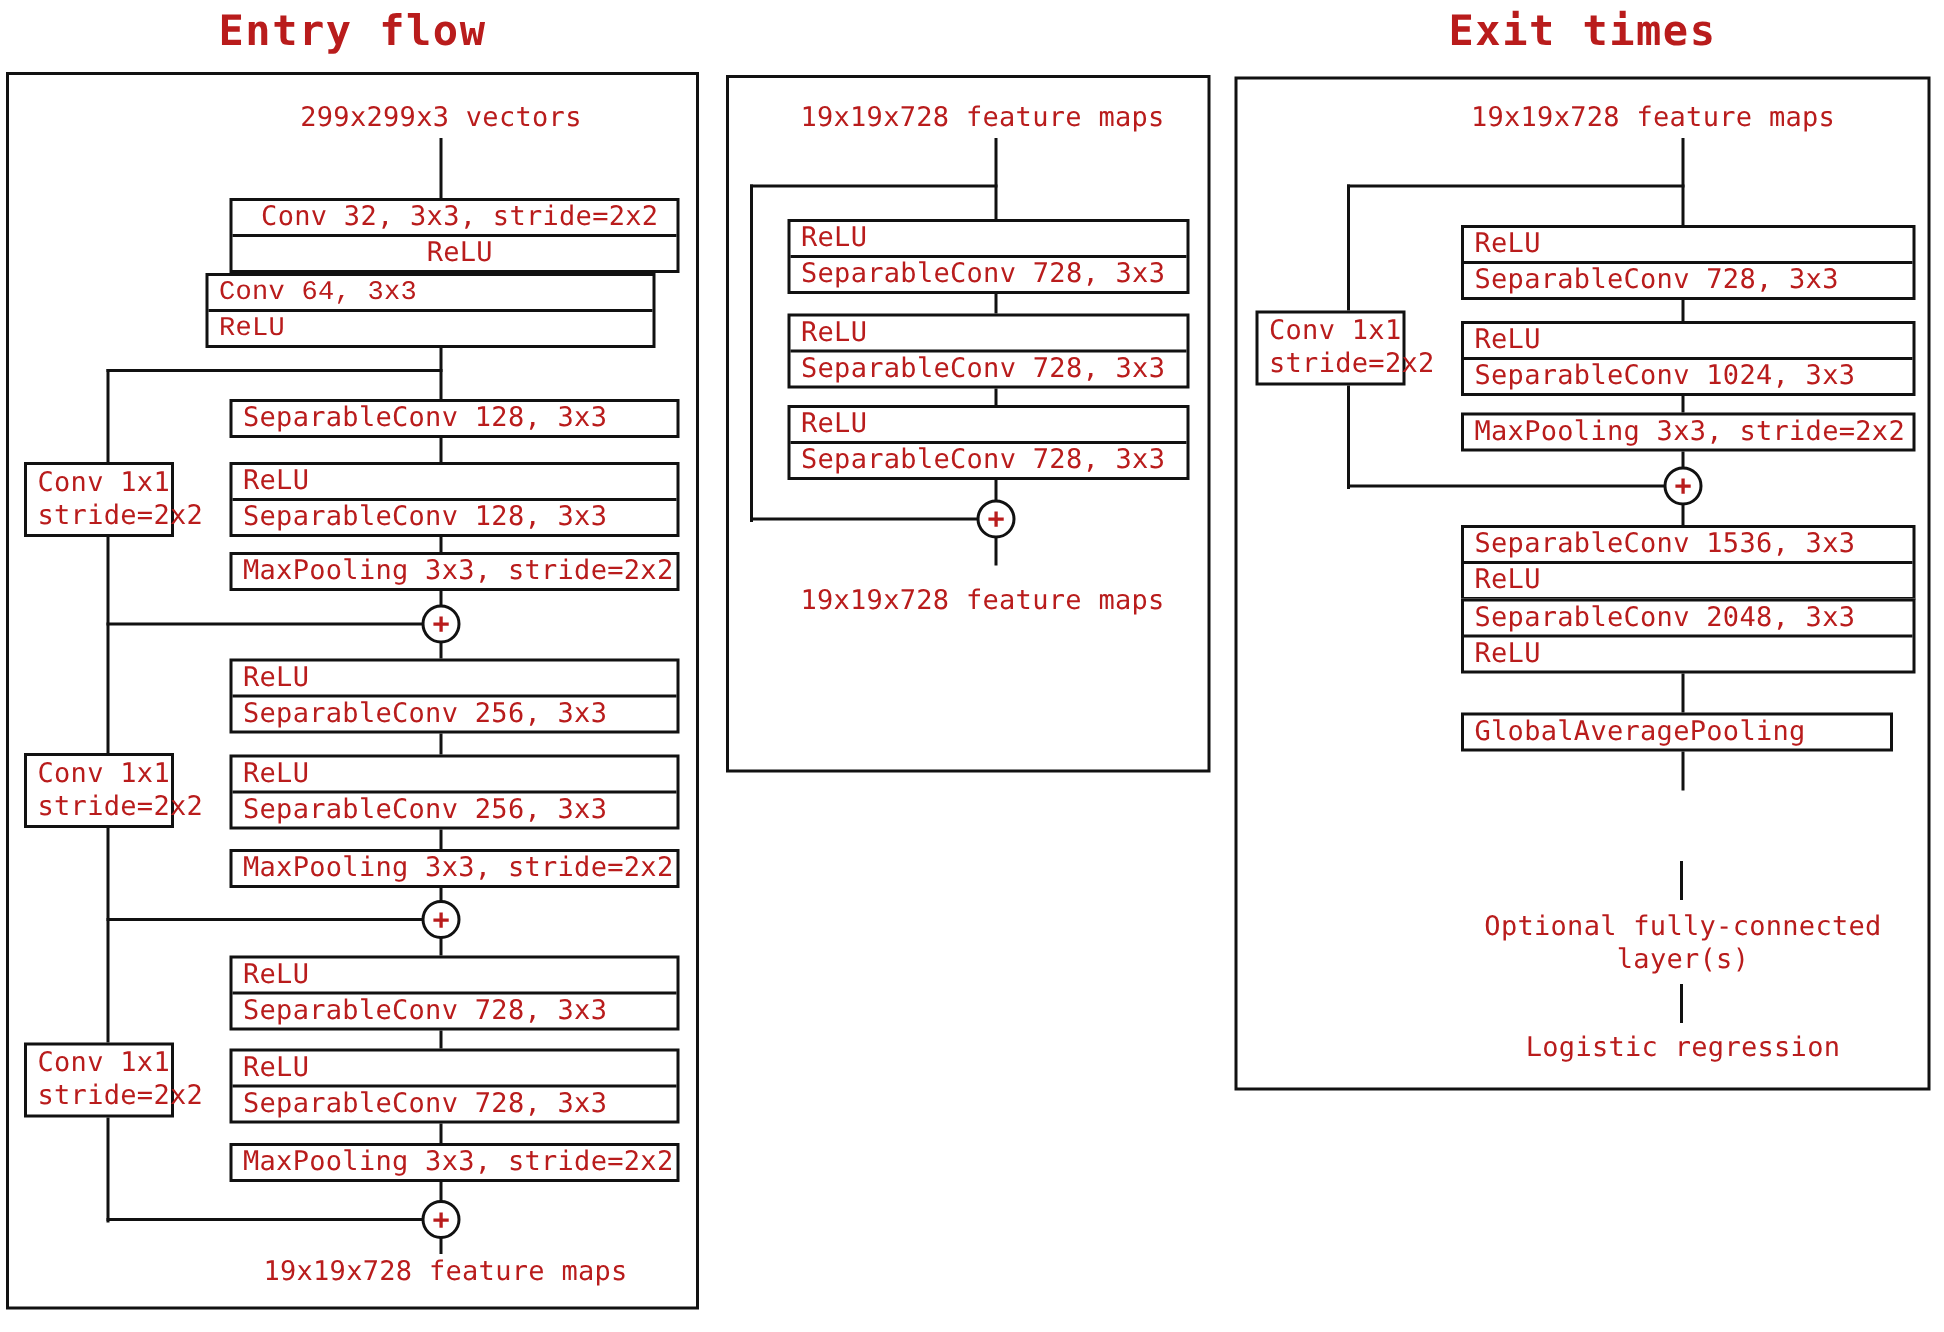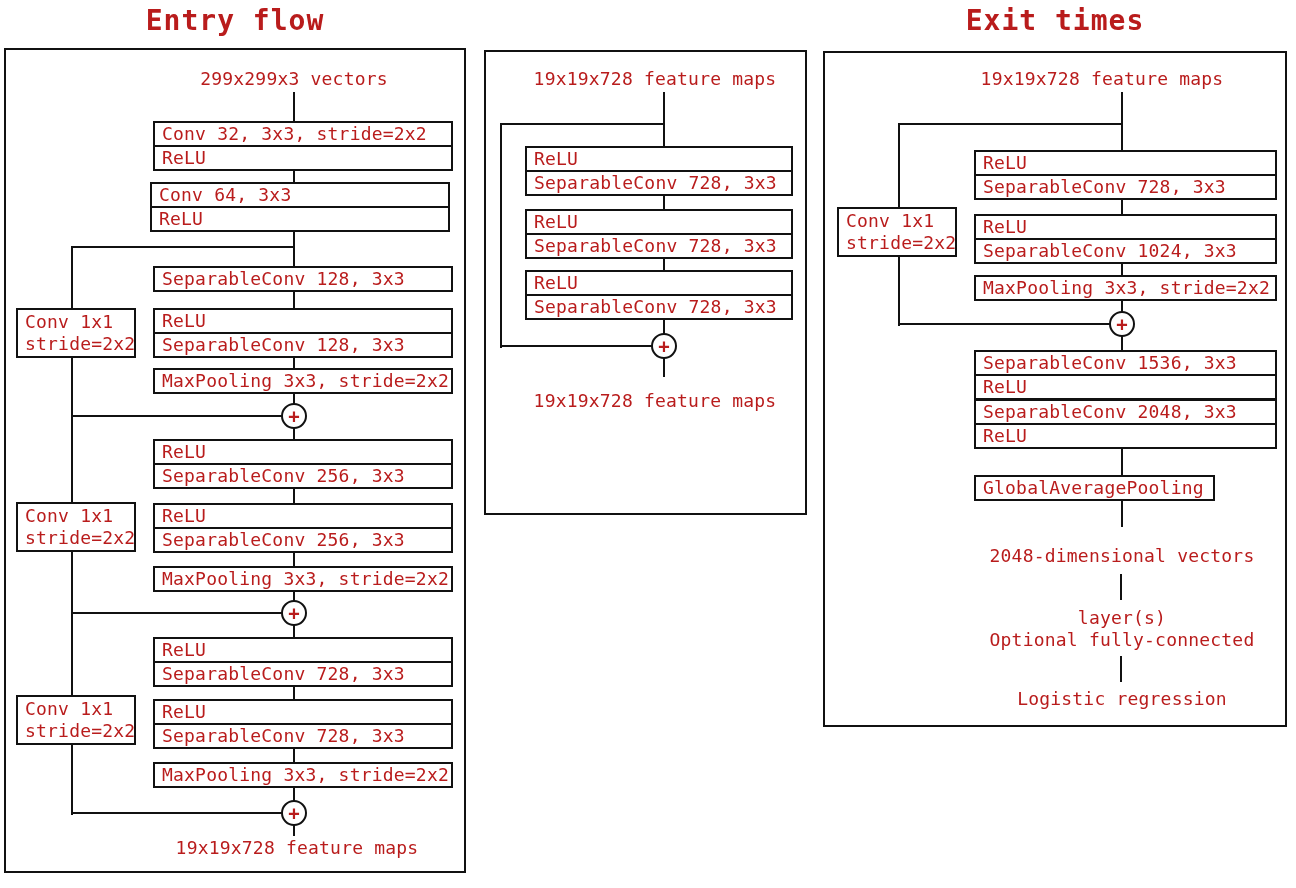--- a/index.html
+++ b/index.html
@@ -24,21 +24,21 @@
     position:absolute;background:#fff;border:2px solid #111;box-sizing:border-box;
     z-index:2;width:300px;
   }
   .lbox .row{
     height:22px;line-height:22px;font-size:18px;padding-left:7px;
     white-space:nowrap;letter-spacing:0.2px;
   }
   .lbox .row + .row{border-top:2px solid #111;}
   .skip{
     position:absolute;background:#fff;border:2px solid #111;box-sizing:border-box;
-    z-index:2;width:120px;height:50px;padding:1px 16px 0 7px;
+    z-index:2;width:100px;height:50px;padding:1px 16px 0 7px;
   }
   .skip .skipline{height:22px;line-height:22px;font-size:18px;white-space:nowrap;letter-spacing:0.2px;}
   .circle{
     position:absolute;width:26px;height:26px;border:2px solid #111;border-radius:50%;
     background:#fff;box-sizing:border-box;z-index:2;
     display:flex;align-items:center;justify-content:center;
     font-size:19px;line-height:22px;font-weight:600;
   }
 </style>
 </head>
@@ -51,25 +51,25 @@
 
   <div class="lbl" style="left:144px;top:68px;width:300px;">299x299x3 vectors</div>
 
   <div class="vline" style="left:293px;top:92px;height:744px;"></div>
   <div class="vline" style="left:71px;top:246px;height:569px;"></div>
   <div class="hline" style="left:71px;top:246px;width:224px;"></div>
   <div class="hline" style="left:71px;top:415px;width:224px;"></div>
   <div class="hline" style="left:71px;top:612px;width:224px;"></div>
   <div class="hline" style="left:71px;top:812px;width:224px;"></div>
 
-  <div class="lbox" style="left:153px;top:121px;height:50px;">
+  <div class="lbox" style="left:153px;top:132px;height:50px;text-align:center;">
     <div class="row">Conv 32, 3x3, stride=2x2</div>
     <div class="row">ReLU</div>
   </div>
-  <div class="lbox" style="left:150px;top:182px;height:50px;">
+  <div class="lbox" style="left:137px;top:182px;height:50px;font-family:Liberation Mono, monospace;">
     <div class="row">Conv 64, 3x3</div>
     <div class="row">ReLU</div>
   </div>
   <div class="lbox" style="left:153px;top:266px;height:26px;">
     <div class="row">SeparableConv 128, 3x3</div>
   </div>
   <div class="lbox" style="left:153px;top:308px;height:50px;">
     <div class="row">ReLU</div>
     <div class="row">SeparableConv 128, 3x3</div>
   </div>
@@ -184,26 +184,25 @@
   </div>
 
   <div class="lbox" style="left:974px;top:350px;height:50px;width:303px;">
     <div class="row">SeparableConv 1536, 3x3</div>
     <div class="row">ReLU</div>
   </div>
   <div class="lbox" style="left:974px;top:399px;height:50px;width:303px;">
     <div class="row">SeparableConv 2048, 3x3</div>
     <div class="row">ReLU</div>
   </div>
-  <div class="lbox" style="left:974px;top:475px;height:26px;width:241px;">
+  <div class="lbox" style="left:974px;top:475px;height:26px;width:288px;">
     <div class="row">GlobalAveragePooling</div>
   </div>
 
-  <div class="lbl" style="left:972px;top:545px;width:300px;">2048-dimensional vectors</div>
   <div class="vline" style="left:1120px;top:574px;height:26px;"></div>
   <div class="lbl multi" style="left:972px;top:607px;width:300px;">
+    <div>Optional fully-connected</div>
     <div>layer(s)</div>
-    <div>Optional fully-connected</div>
   </div>
   <div class="vline" style="left:1120px;top:656px;height:26px;"></div>
   <div class="lbl" style="left:972px;top:688px;width:300px;">Logistic regression</div>
 
 </div>
 
 </body></html>

